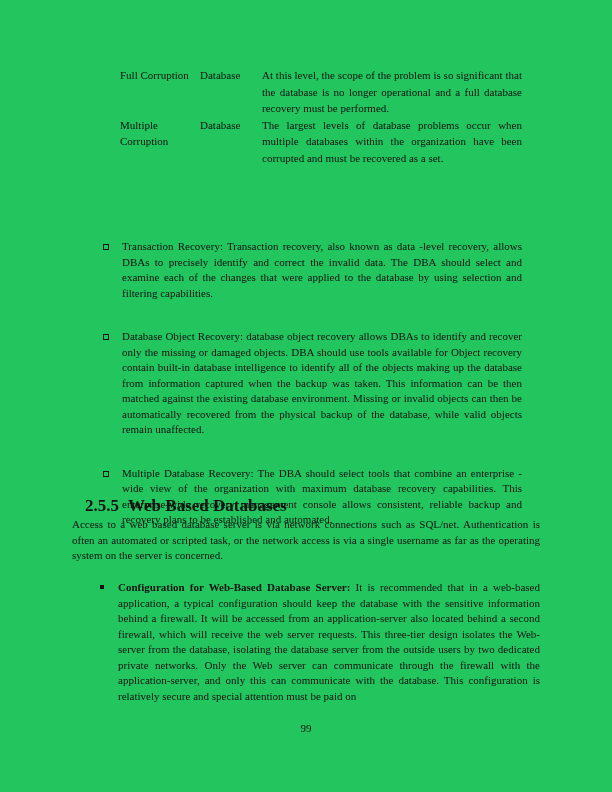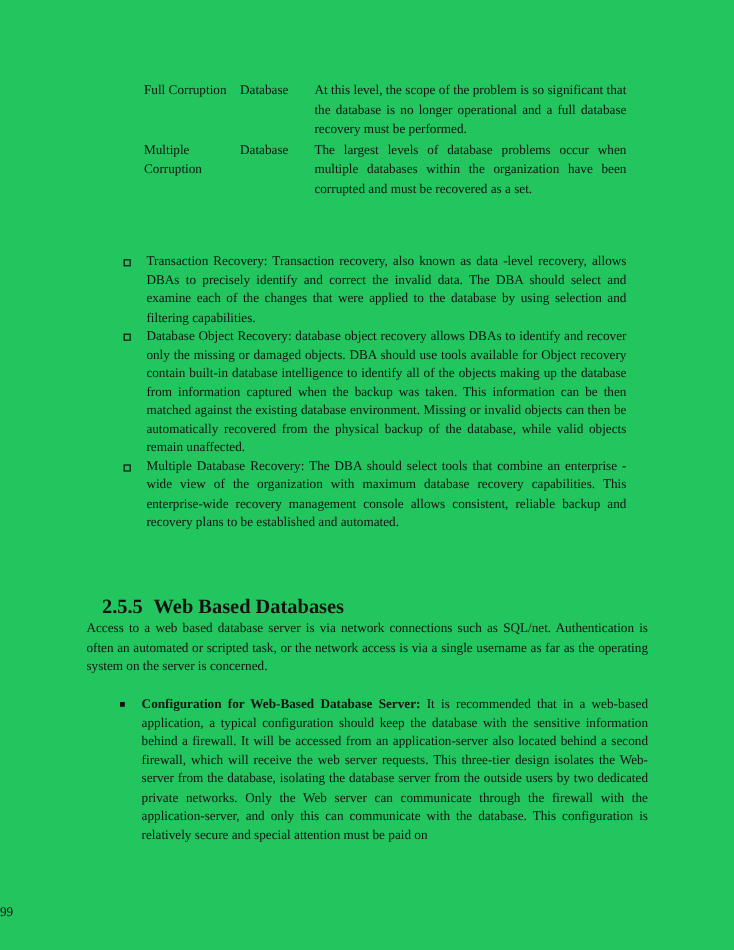--- a/index.html
+++ b/index.html
@@ -40,20 +40,21 @@
     left: 103px;
     width: 419px;
     margin: 0;
     padding: 0;
     list-style: none;
   }
   .recovery-list li {
     position: relative;
     padding-left: 19px;
     text-align: justify;
+    margin-top: 28px;
   }
   .bullet-hollow {
     position: absolute;
     left: 0;
     top: 5px;
     width: 4px;
     height: 4px;
     border: 1px solid #121212;
     display: block;
   }
@@ -106,21 +107,21 @@
     display: block;
   }
   .cfg-label { font-weight: bold; }
 
   
   .page-number {
     position: absolute;
     top: 721px;
     left: 0;
     width: 100%;
-    margin-top: 32px;
+    text-align: center;
   }
 </style>
 </head>
 <body>
 
 <div class="page">
 
   <div class="corruption-table">
     <div class="t-row">
       <div class="t-col-level">Full Corruption</div>

